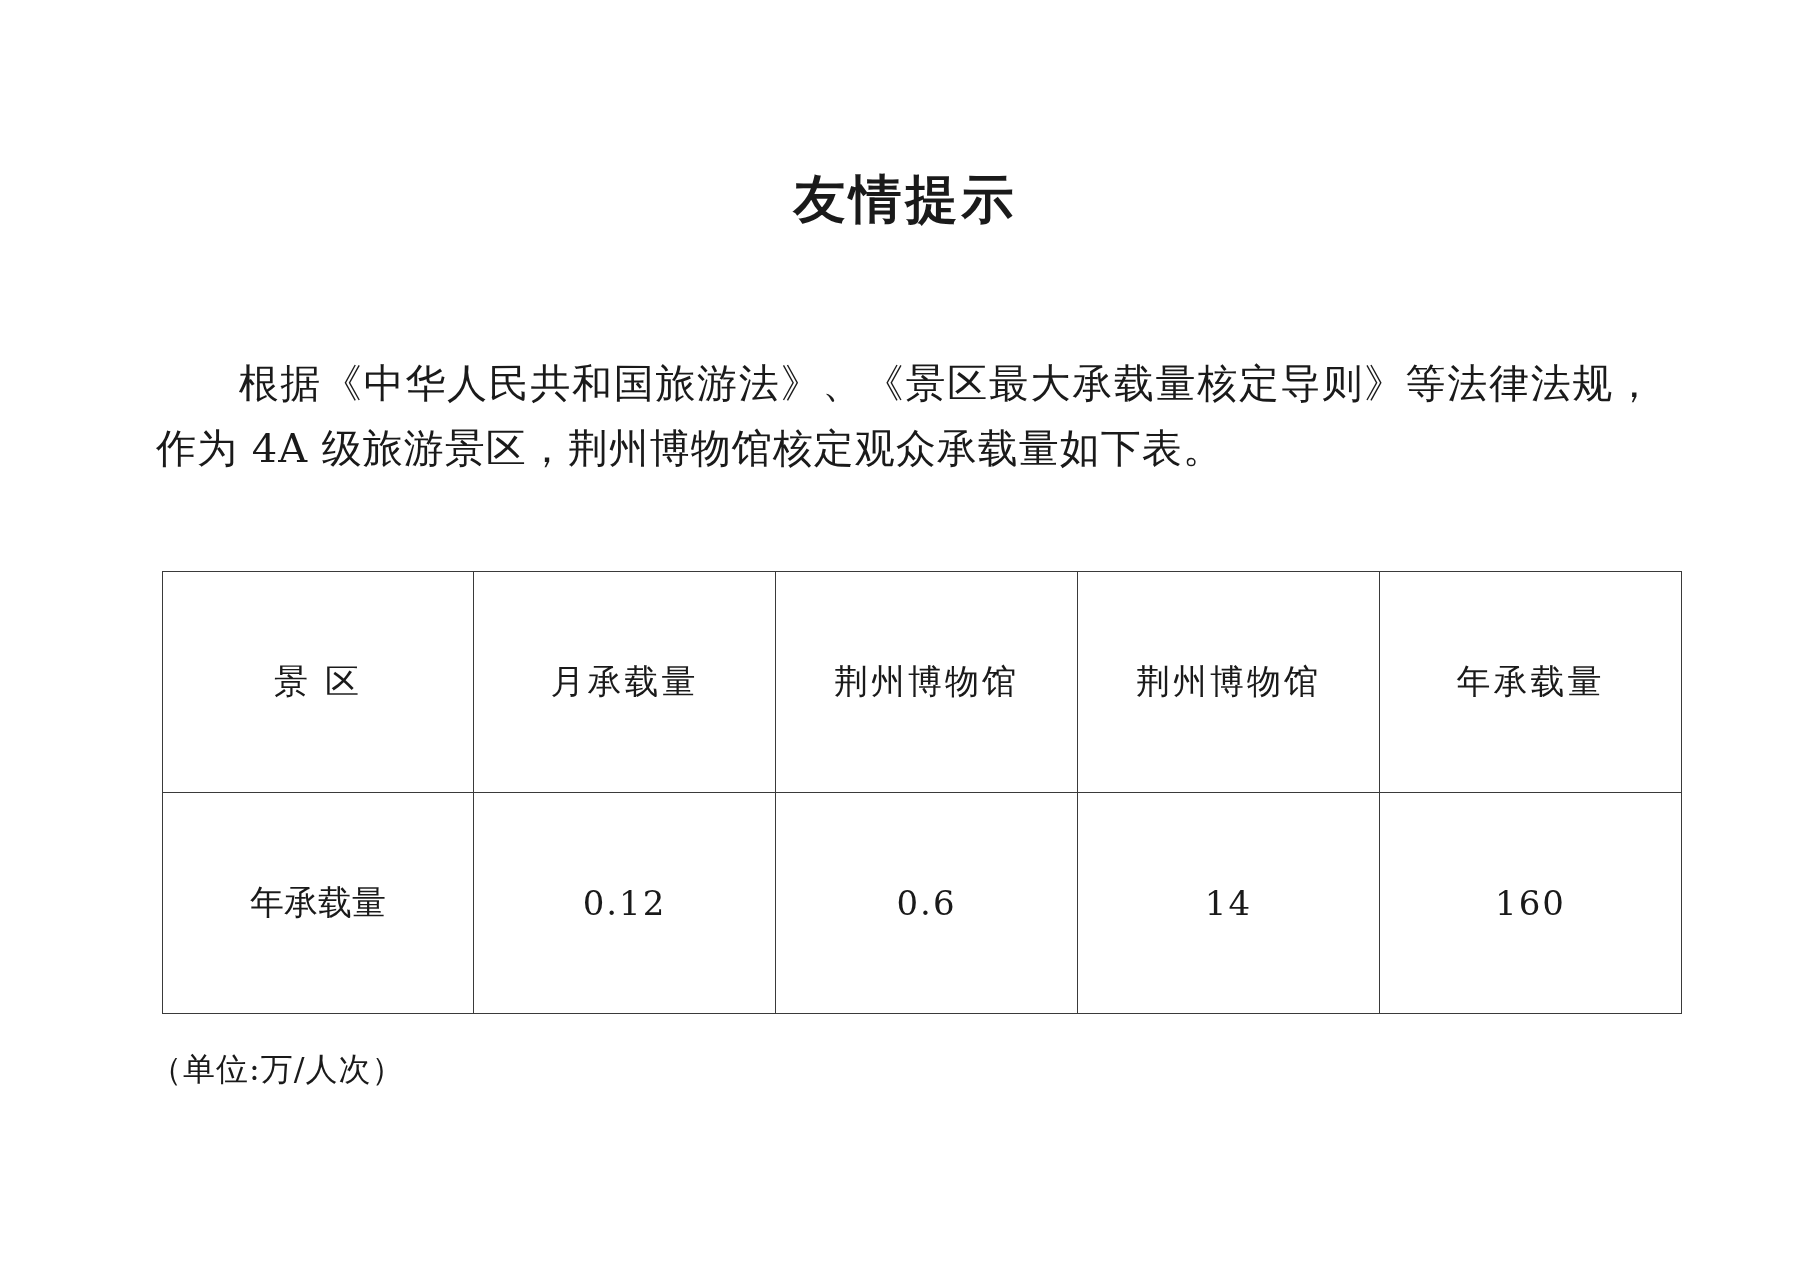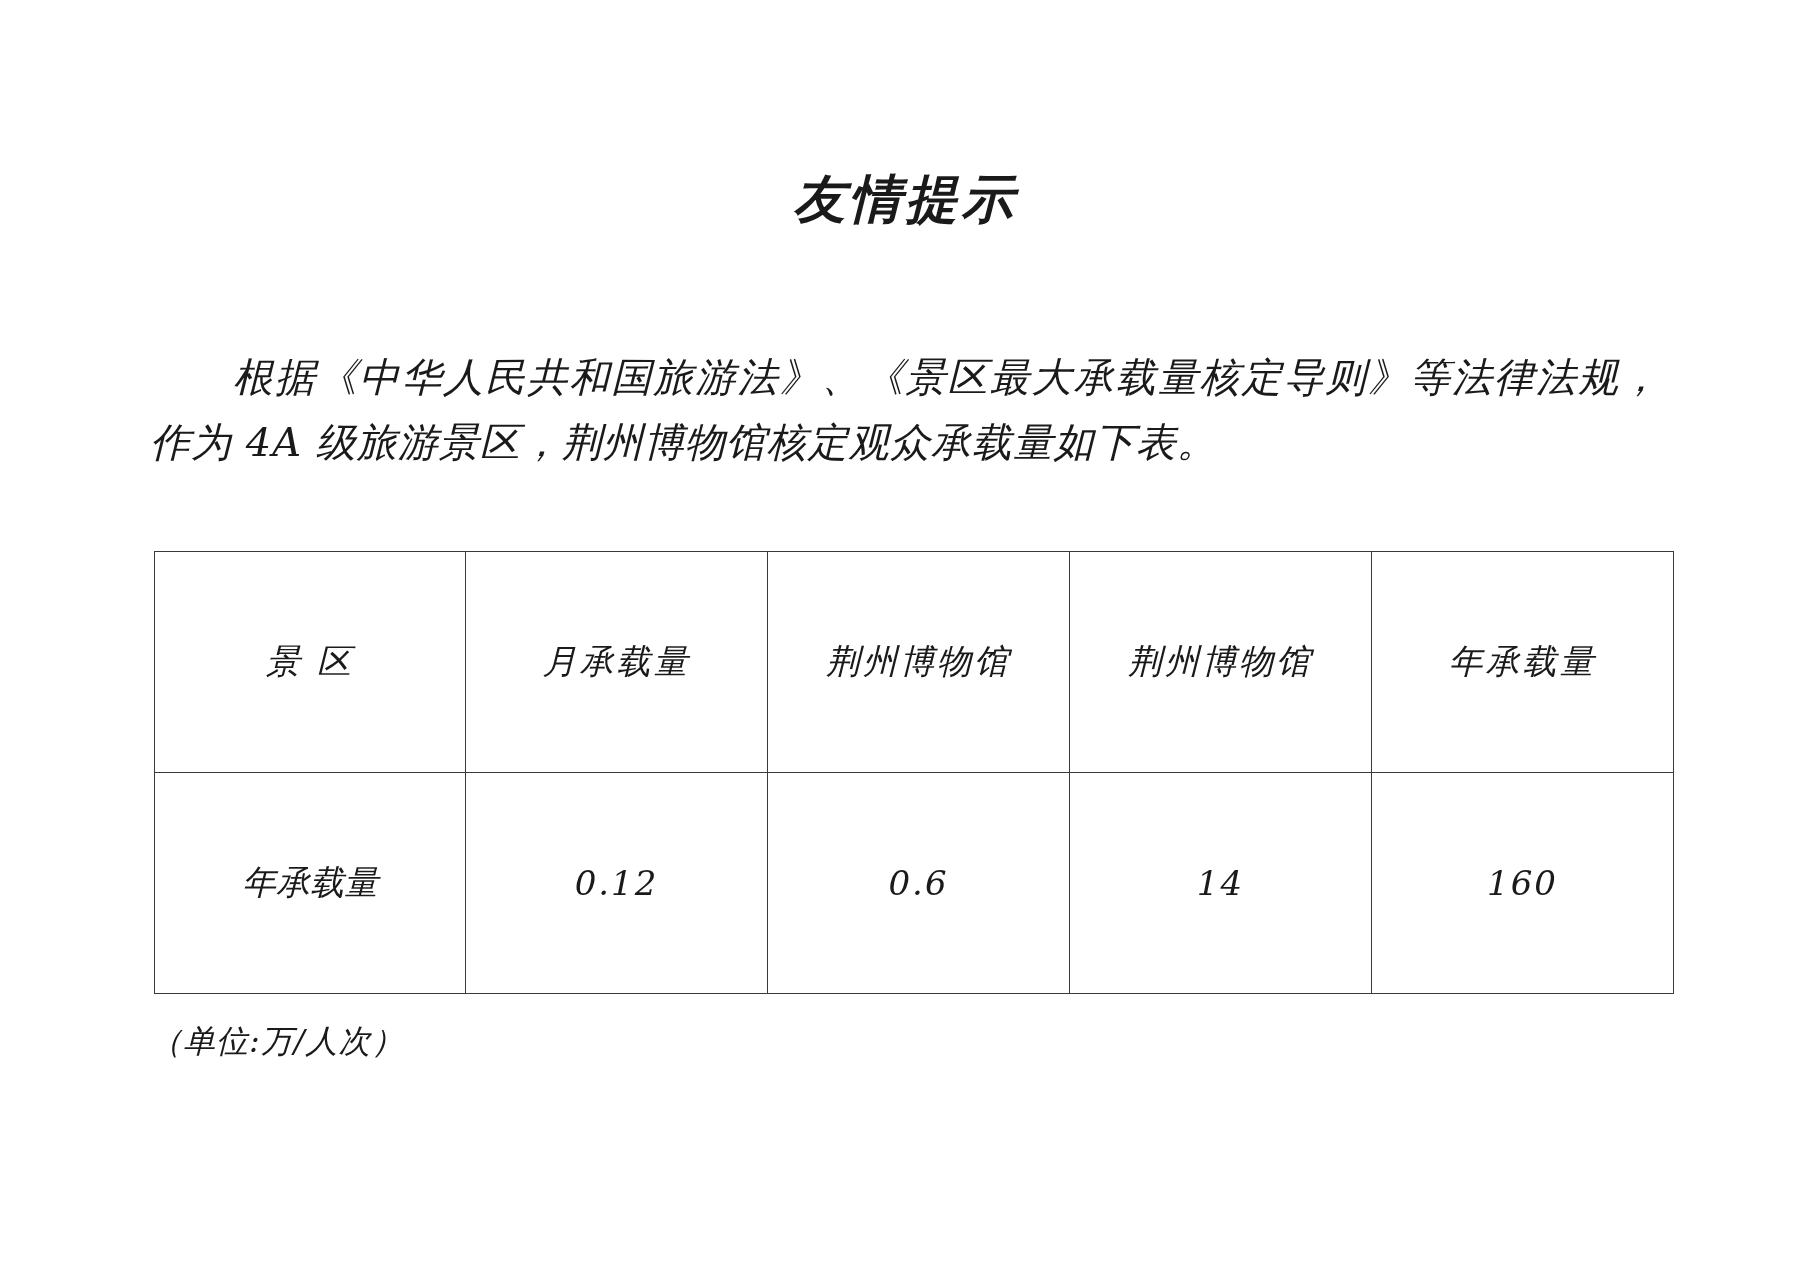--- a/index.html
+++ b/index.html
@@ -13,53 +13,52 @@
     font-family: "DejaVu Serif", "Liberation Serif", serif;
     color: #1a1a1a;
     overflow: hidden;
   }
   .page {
     position: relative;
     width: 1811px;
     height: 1016px;
     box-sizing: border-box;
     padding: 0 150px;
-    font-style: italic;
   }
   .doc-title {
     text-align: center;
     font-size: 52px;
     font-weight: bold;
     letter-spacing: 4px;
     margin: 0;
     padding-top: 165px;
     font-family: "DejaVu Serif", "Liberation Serif", serif;
   }
   .body-text {
-    margin: 0;
+    margin: 6px;
     padding-top: 110px;
     font-size: 40px;
     line-height: 1.62;
     letter-spacing: 1px;
     text-align: justify;
     text-justify: inter-ideograph;
     font-family: "DejaVu Serif", "Liberation Serif", serif;
   }
   .body-text .indent {
     display: inline-block;
     width: 82px;
   }
   .table-wrap {
     padding-top: 72px;
   }
   table.capacity-table {
     border-collapse: collapse;
     width: 1520px;
     table-layout: fixed;
-    margin: 4px;
+    margin: 12px;
   }
   table.capacity-table td,
   table.capacity-table th {
     border: 1.6px solid #3a3a3a;
     text-align: center;
     vertical-align: middle;
     font-weight: normal;
     font-size: 34px;
     font-family: "DejaVu Serif", "Liberation Serif", serif;
   }

